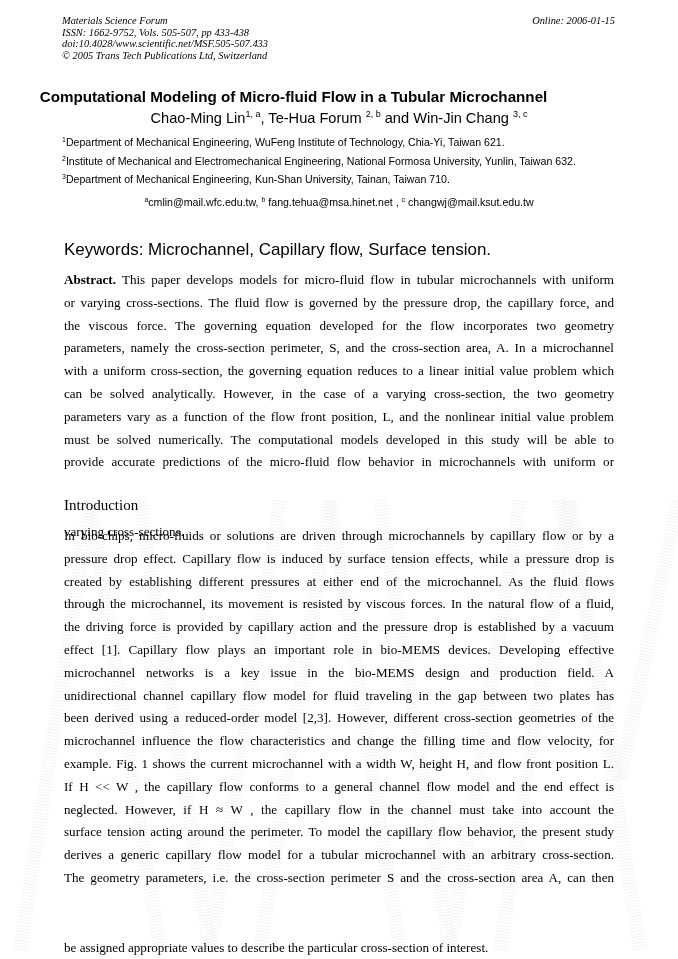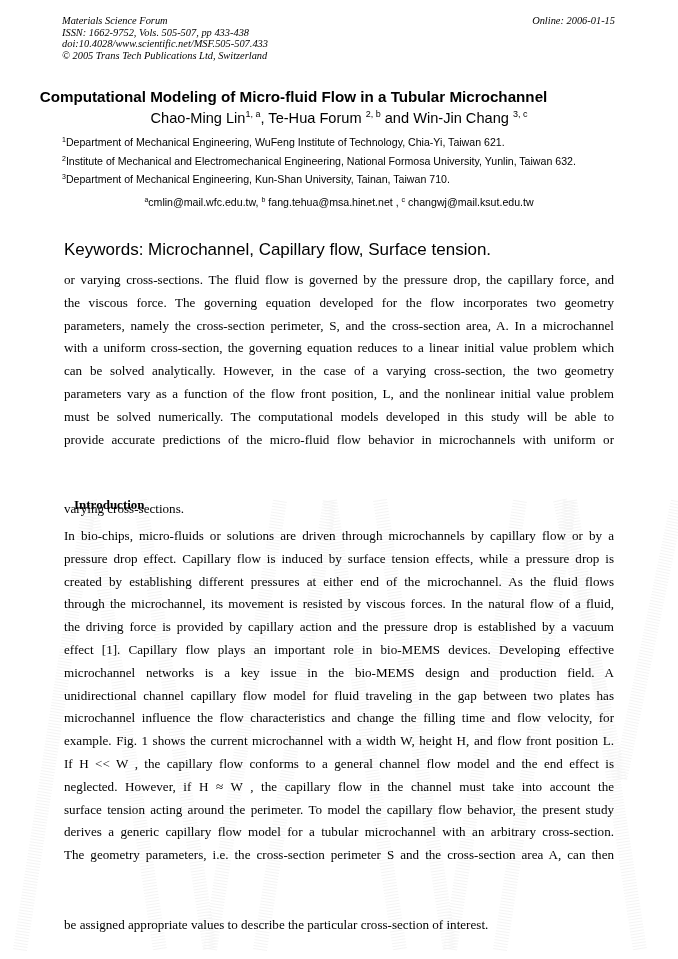--- a/index.html
+++ b/index.html
@@ -43,22 +43,22 @@
       font-family: Liberation Sans, sans-serif; font-size: 17px;
     }
     .para {
       position: absolute; left: 64px; width: 550px;
       font-family: "Liberation Serif", serif; font-size: 13.1px; line-height: 22.8px;
       text-align: justify;
     }
     .para .line { display: block; text-align: justify; text-align-last: justify; height: 22.8px; white-space: nowrap; }
     .para .line.last { text-align-last: left; margin-top: 47px; }
     .section-head {
-      position: absolute; left: 74px; top: 497px;
-      font-family: "Liberation Serif", serif; font-weight: bold; font-size: 13px;
+      position: absolute; left: 64px; top: 497px;
+      font-family: "Liberation Serif", serif; font-weight: normal; font-size: 15px;
     }
     b.lead { font-weight: bold; }
   </style>
 </head>
 <body>
 
 <svg class="watermark" width="678" height="479" viewBox="0 0 678 479">
   <g fill="none" stroke="#888" stroke-width="14" stroke-dasharray="1 2">
     <path d="M20 470 L90 20 L160 470"></path>
     <path d="M140 20 L210 470 L280 20"></path>
@@ -87,20 +87,21 @@
 <div class="affil" style="top:155px;"><sup>2</sup><span>Institute of Mechanical and Electromechanical Engineering, National Formosa University, Yunlin, Taiwan 632.</span></div>
 <div class="affil" style="top:173px;"><sup>3</sup><span>Department of Mechanical Engineering, Kun-Shan University, Tainan, Taiwan 710.</span></div>
 
 <div class="emails">
   <sup>a</sup><span>cmlin@mail.wfc.edu.tw, </span><sup>b</sup><span> fang.tehua@msa.hinet.net , </span><sup>c</sup><span> changwj@mail.ksut.edu.tw</span>
 </div>
 
 <div class="keywords">Keywords: Microchannel, Capillary flow, Surface tension.</div>
 
 <div class="para" style="top:269px;">
+  <span class="line"><b class="lead">Abstract.</b><span> This paper develops models for micro-fluid flow in tubular microchannels with uniform</span></span>
   <span class="line">or varying cross-sections. The fluid flow is governed by the pressure drop, the capillary force, and</span>
   <span class="line">the viscous force. The governing equation developed for the flow incorporates two geometry</span>
   <span class="line">parameters, namely the cross-section perimeter, S, and the cross-section area, A. In a microchannel</span>
   <span class="line">with a uniform cross-section, the governing equation reduces to a linear initial value problem which</span>
   <span class="line">can be solved analytically. However, in the case of a varying cross-section, the two geometry</span>
   <span class="line">parameters vary as a function of the flow front position, L, and the nonlinear initial value problem</span>
   <span class="line">must be solved numerically. The computational models developed in this study will be able to</span>
   <span class="line">provide accurate predictions of the micro-fluid flow behavior in microchannels with uniform or</span>
   <span class="line last">varying cross-sections.</span>
 </div>
@@ -109,20 +110,21 @@
 
 <div class="para" style="top:525px;">
   <span class="line">In bio-chips, micro-fluids or solutions are driven through microchannels by capillary flow or by a</span>
   <span class="line">pressure drop effect. Capillary flow is induced by surface tension effects, while a pressure drop is</span>
   <span class="line">created by establishing different pressures at either end of the microchannel. As the fluid flows</span>
   <span class="line">through the microchannel, its movement is resisted by viscous forces. In the natural flow of a fluid,</span>
   <span class="line">the driving force is provided by capillary action and the pressure drop is established by a vacuum</span>
   <span class="line">effect [1]. Capillary flow plays an important role in bio-MEMS devices. Developing effective</span>
   <span class="line">microchannel networks is a key issue in the bio-MEMS design and production field. A</span>
   <span class="line">unidirectional channel capillary flow model for fluid traveling in the gap between two plates has</span>
+  <span class="line">been derived using a reduced-order model [2,3]. However, different cross-section geometries of the</span>
   <span class="line">microchannel influence the flow characteristics and change the filling time and flow velocity, for</span>
   <span class="line">example. Fig. 1 shows the current microchannel with a width W, height H, and flow front position L.</span>
   <span class="line">If H &lt;&lt; W , the capillary flow conforms to a general channel flow model and the end effect is</span>
   <span class="line">neglected.  However, if H ≈ W , the capillary flow in the channel must take into account the</span>
   <span class="line">surface tension acting around the perimeter. To model the capillary flow behavior, the present study</span>
   <span class="line">derives a generic capillary flow model for a tubular microchannel with an arbitrary cross-section.</span>
   <span class="line">The geometry parameters, i.e. the cross-section perimeter S and the cross-section area A, can then</span>
   <span class="line last">be assigned appropriate values to describe the particular cross-section of interest.</span>
 </div>
 

